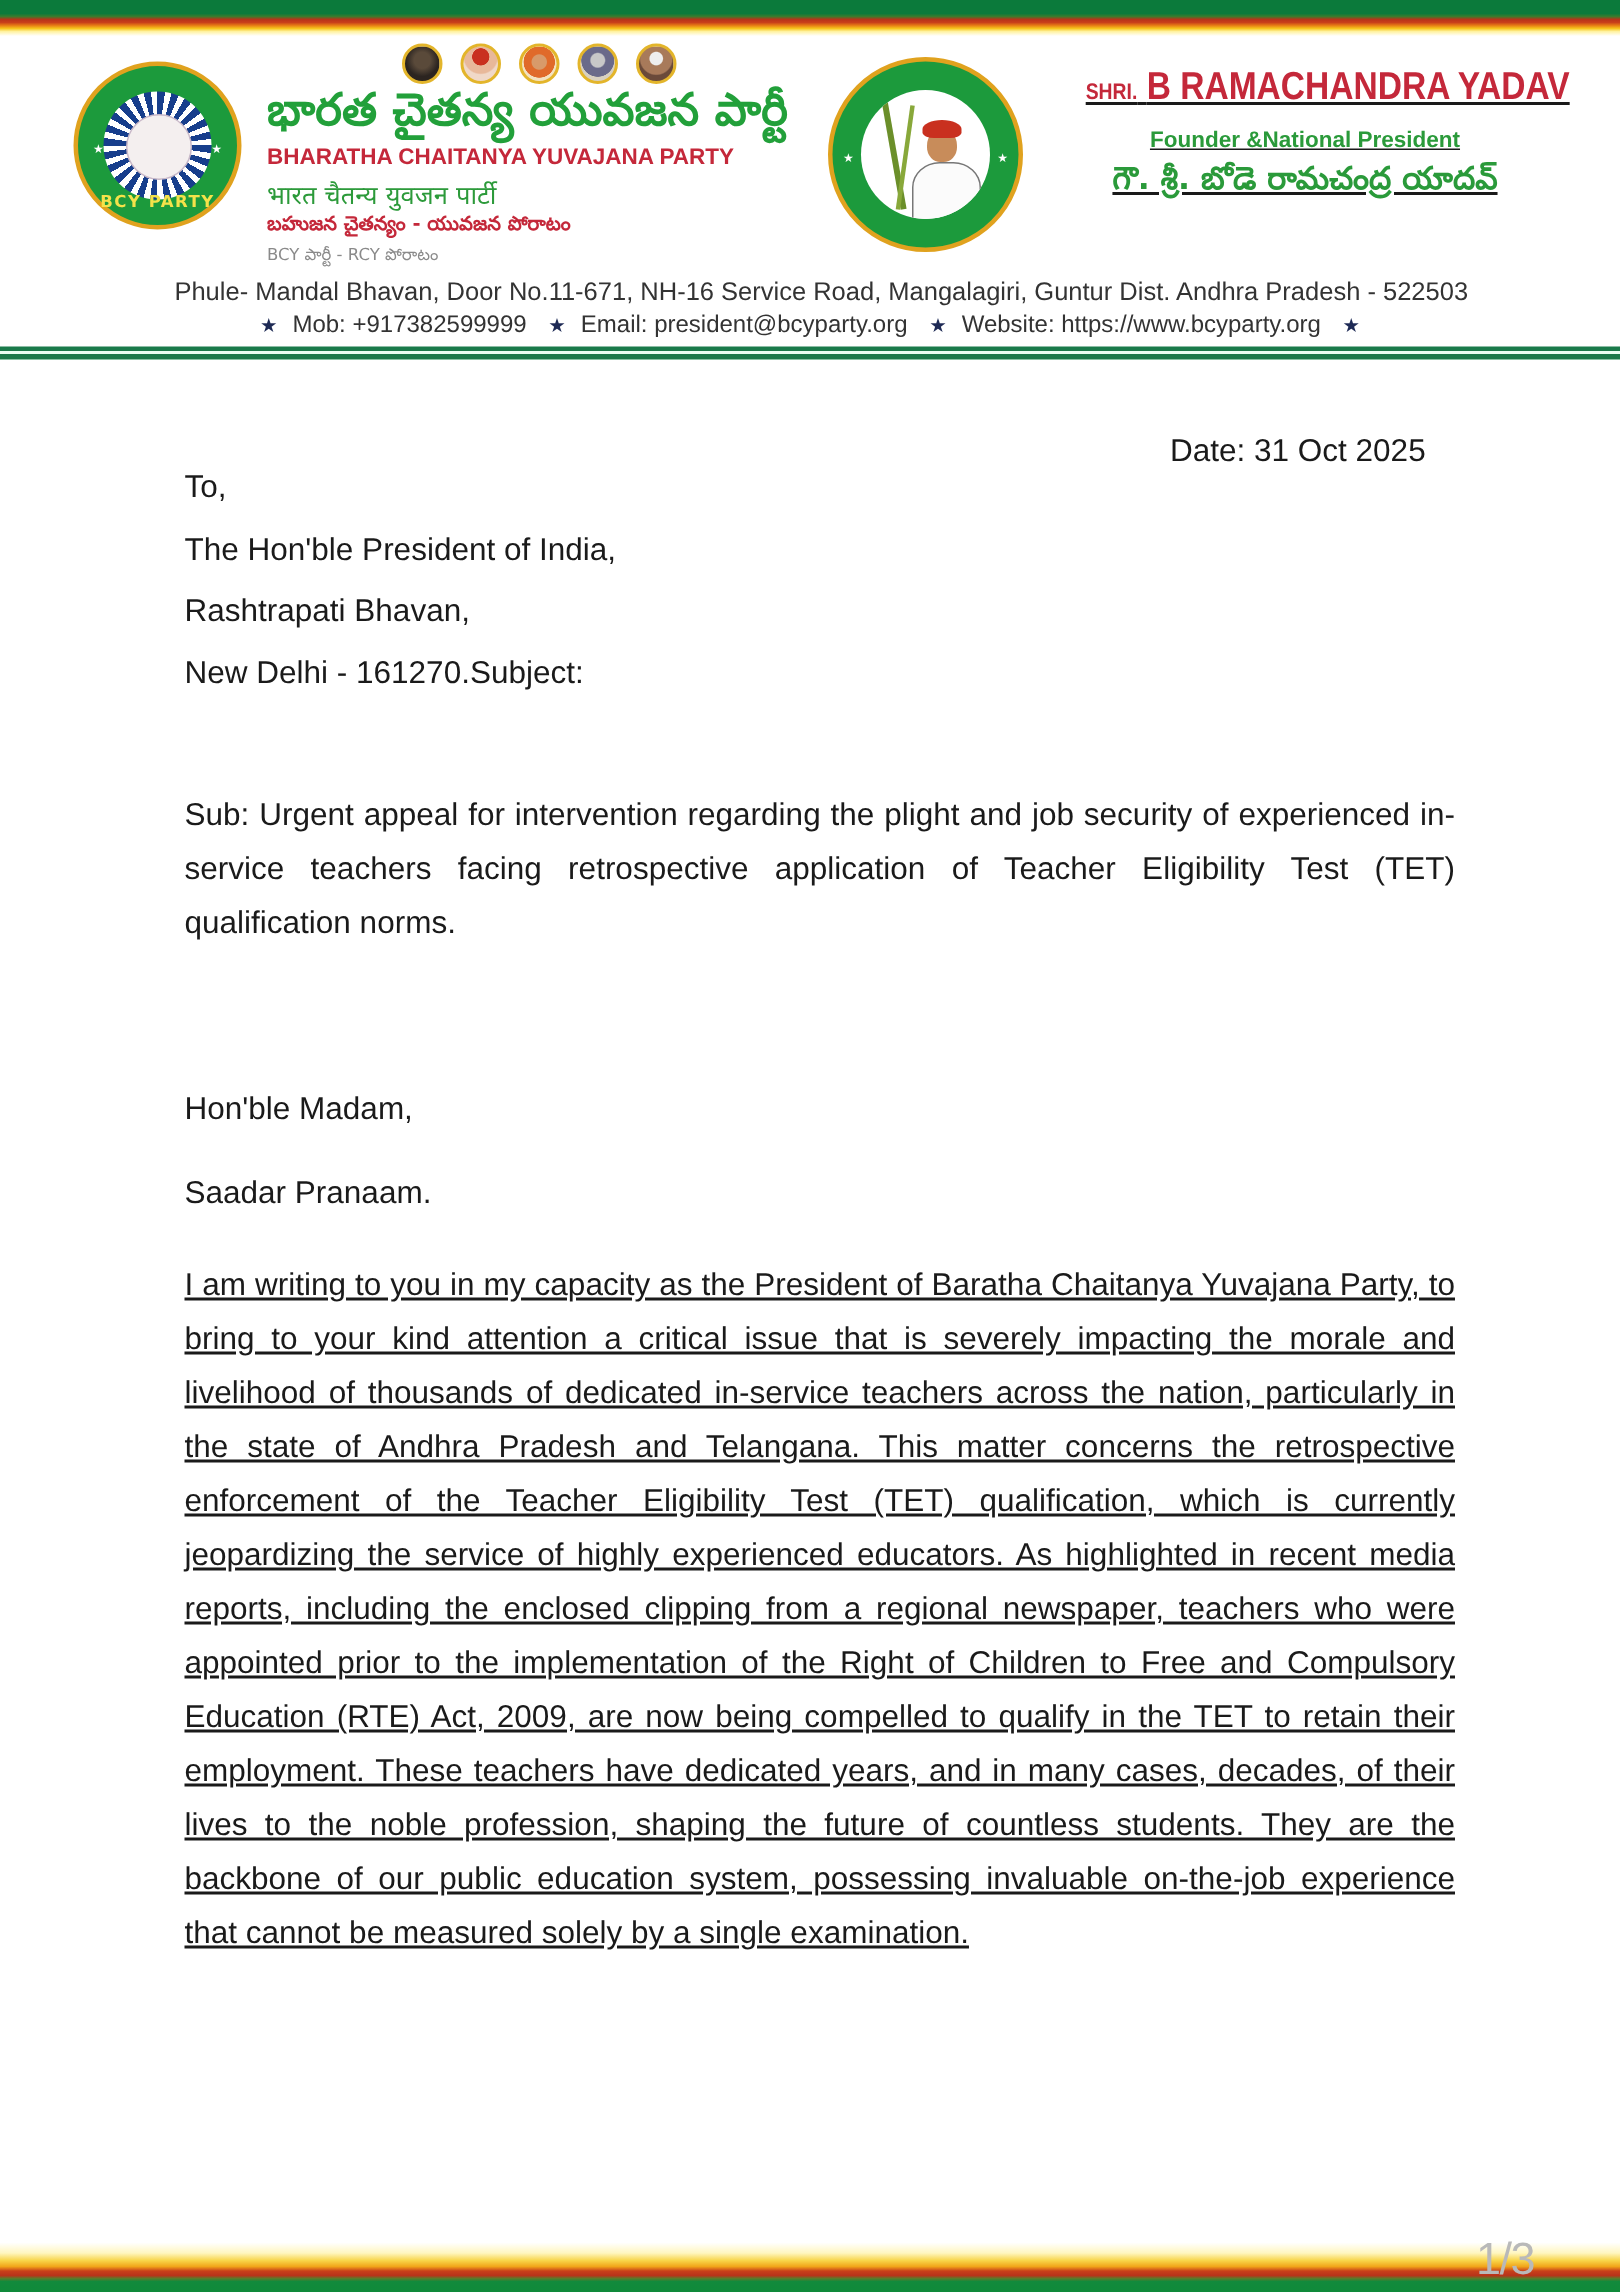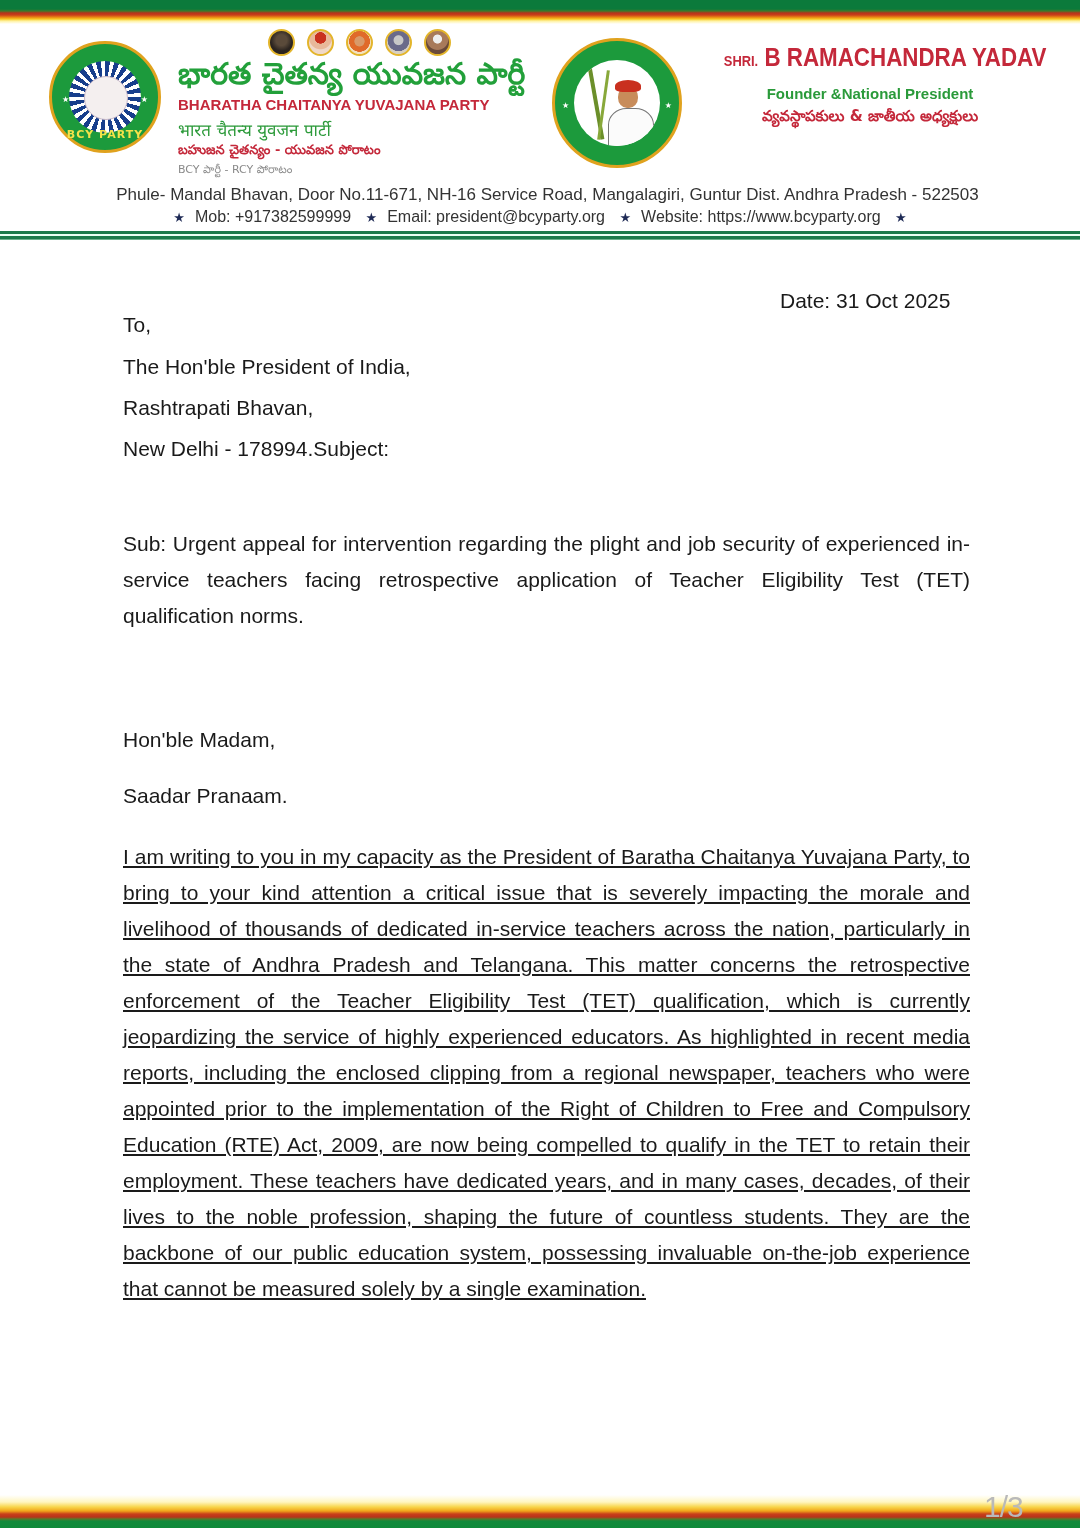--- a/index.html
+++ b/index.html
@@ -34,21 +34,21 @@
   .portrait { width: 27px; height: 27px; border-radius: 50%; border: 2px solid #e3b52b; box-sizing: border-box; }
 
   
   .hdr-text { position: absolute; }
   .telugu-title { left: 178px; top: 56px; width: 362px; font: bold 30px "DejaVu Sans", sans-serif; color: #22a03a; letter-spacing: 0; white-space: nowrap; }
   .eng-title { left: 178px; top: 96px; width: 362px; font: bold 15px "Liberation Sans", sans-serif; color: #c4283a; white-space: nowrap; }
   .hindi-title { left: 178px; top: 118px; width: 362px; font: 17px "DejaVu Sans", sans-serif; color: #2c9a3a; white-space: nowrap; }
   .telugu-tag { left: 178px; top: 142px; width: 362px; font: bold 13px "DejaVu Sans", sans-serif; color: #c4283a; white-space: nowrap; }
   .bcy-tag { left: 178px; top: 163px; width: 362px; font: 11px "DejaVu Sans", sans-serif; color: #8a8a8a; white-space: nowrap; }
 
-  .leader-block { position: absolute; left: 700px; top: 42px; width: 340px; text-align: center; }
+  .leader-block { position: absolute; left: 700px; top: 42px; width: 340px; text-align: center; text-decoration: underline; }
   .leader-name { font: bold 26px "Liberation Sans", sans-serif; color: #c4283a; white-space: nowrap; transform: scaleX(0.86); transform-origin: center; }
   .leader-name .shri { font-size: 15px; }
   .leader-role { font: bold 15px "Liberation Sans", sans-serif; color: #2a9a3a; margin-top: 12px; }
   .leader-telugu { font: bold 21px "DejaVu Sans", sans-serif; color: #2a9a3a; margin-top: 5px; white-space: nowrap; }
   .leader-telugu-role { font: bold 15px "DejaVu Sans", sans-serif; color: #c4283a; margin-top: 5px; white-space: nowrap; }
 
   .address { position: absolute; left: 0; top: 185px; width: 1095px; text-align: center; font: 17px "Liberation Sans", sans-serif; color: #333333; white-space: nowrap; }
   .contacts { position: absolute; left: 0; top: 208px; width: 1080px; text-align: center; font: 16px "Liberation Sans", sans-serif; color: #333333; white-space: nowrap; }
   .contacts .star { color: #1e2a55; font-size: 13px; margin: 0 10px; }
 
@@ -105,37 +105,37 @@
   <span class="star" style="left:7px">★</span>
   <span class="star" style="right:7px">★</span>
 </div>
 
 <div class="leader-block">
   <div class="leader-name">
     <span class="shri">SHRI.</span>
     <span>B RAMACHANDRA YADAV</span>
   </div>
   <div class="leader-role">Founder &amp;National President</div>
-  <div class="leader-telugu-role">వ్యవస్థాపకులు &amp; జాతీయ అధ్యక్షులు</div>
+  <div class="leader-telugu">గౌ. శ్రీ. బోడె రామచంద్ర యాదవ్</div>
 </div>
 
 <div class="address">Phule- Mandal Bhavan, Door No.11-671, NH-16 Service Road, Mangalagiri, Guntur Dist. Andhra Pradesh - 522503</div>
 <div class="contacts">
   <span class="star">★</span><span>Mob: +917382599999</span>
   <span class="star">★</span><span>Email: president@bcyparty.org</span>
   <span class="star">★</span><span>Website: https://www.bcyparty.org</span>
   <span class="star">★</span>
 </div>
 <div class="hdr-rule"></div>
 
 <div class="date">Date: 31 Oct 2025</div>
 <div class="addr-line" style="top:313px">To,</div>
 <div class="addr-line" style="top:355px">The Hon'ble President of India,</div>
 <div class="addr-line" style="top:396px">Rashtrapati Bhavan,</div>
-<div class="addr-line" style="top:437px">New Delhi - 178994.Subject:</div>
+<div class="addr-line" style="top:437px">New Delhi - 161270.Subject:</div>
 
 <div class="letter subject">
   <p class="para">Sub: Urgent appeal for intervention regarding the plight and job security of experienced in-service teachers facing retrospective application of Teacher Eligibility Test (TET) qualification norms.</p>
 </div>
 
 <div class="salutation">Hon'ble Madam,</div>
 <div class="greeting">Saadar Pranaam.</div>
 
 <div class="letter body-para">
   <p class="para">I am writing to you in my capacity as the President of Baratha Chaitanya Yuvajana Party, to bring to your kind attention a critical issue that is severely impacting the morale and livelihood of thousands of dedicated in-service teachers across the nation, particularly in the state of Andhra Pradesh and Telangana. This matter concerns the retrospective enforcement of the Teacher Eligibility Test (TET) qualification, which is currently jeopardizing the service of highly experienced educators. As highlighted in recent media reports, including the enclosed clipping from a regional newspaper, teachers who were appointed prior to the implementation of the Right of Children to Free and Compulsory Education (RTE) Act, 2009, are now being compelled to qualify in the TET to retain their employment. These teachers have dedicated years, and in many cases, decades, of their lives to the noble profession, shaping the future of countless students. They are the backbone of our public education system, possessing invaluable on-the-job experience that cannot be measured solely by a single examination.</p>

